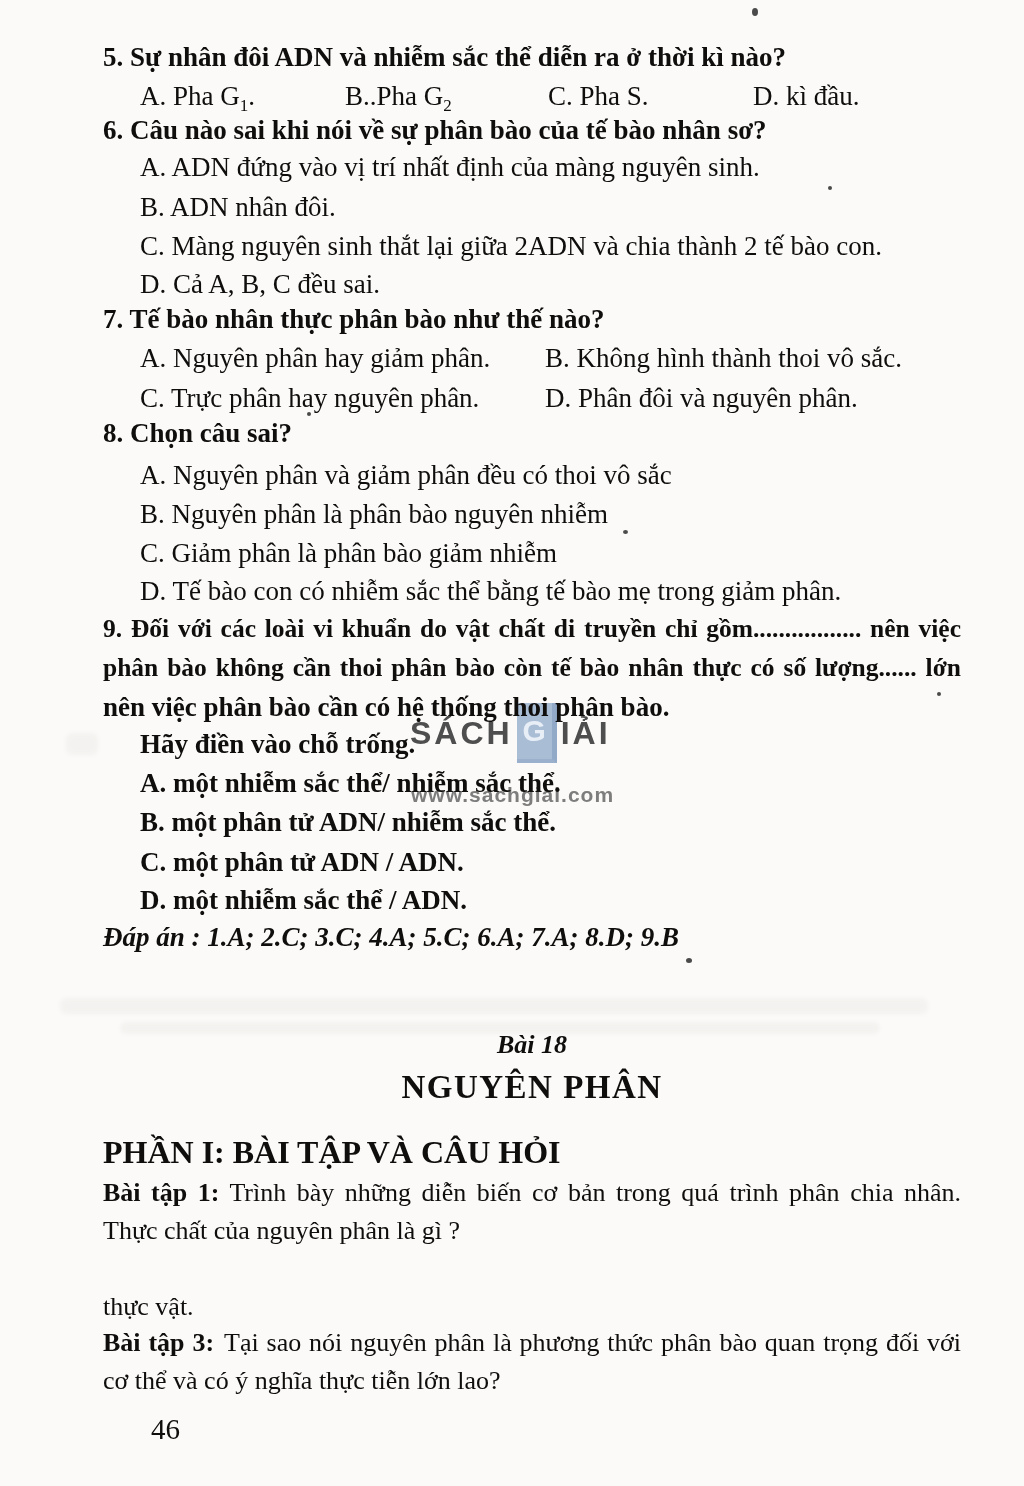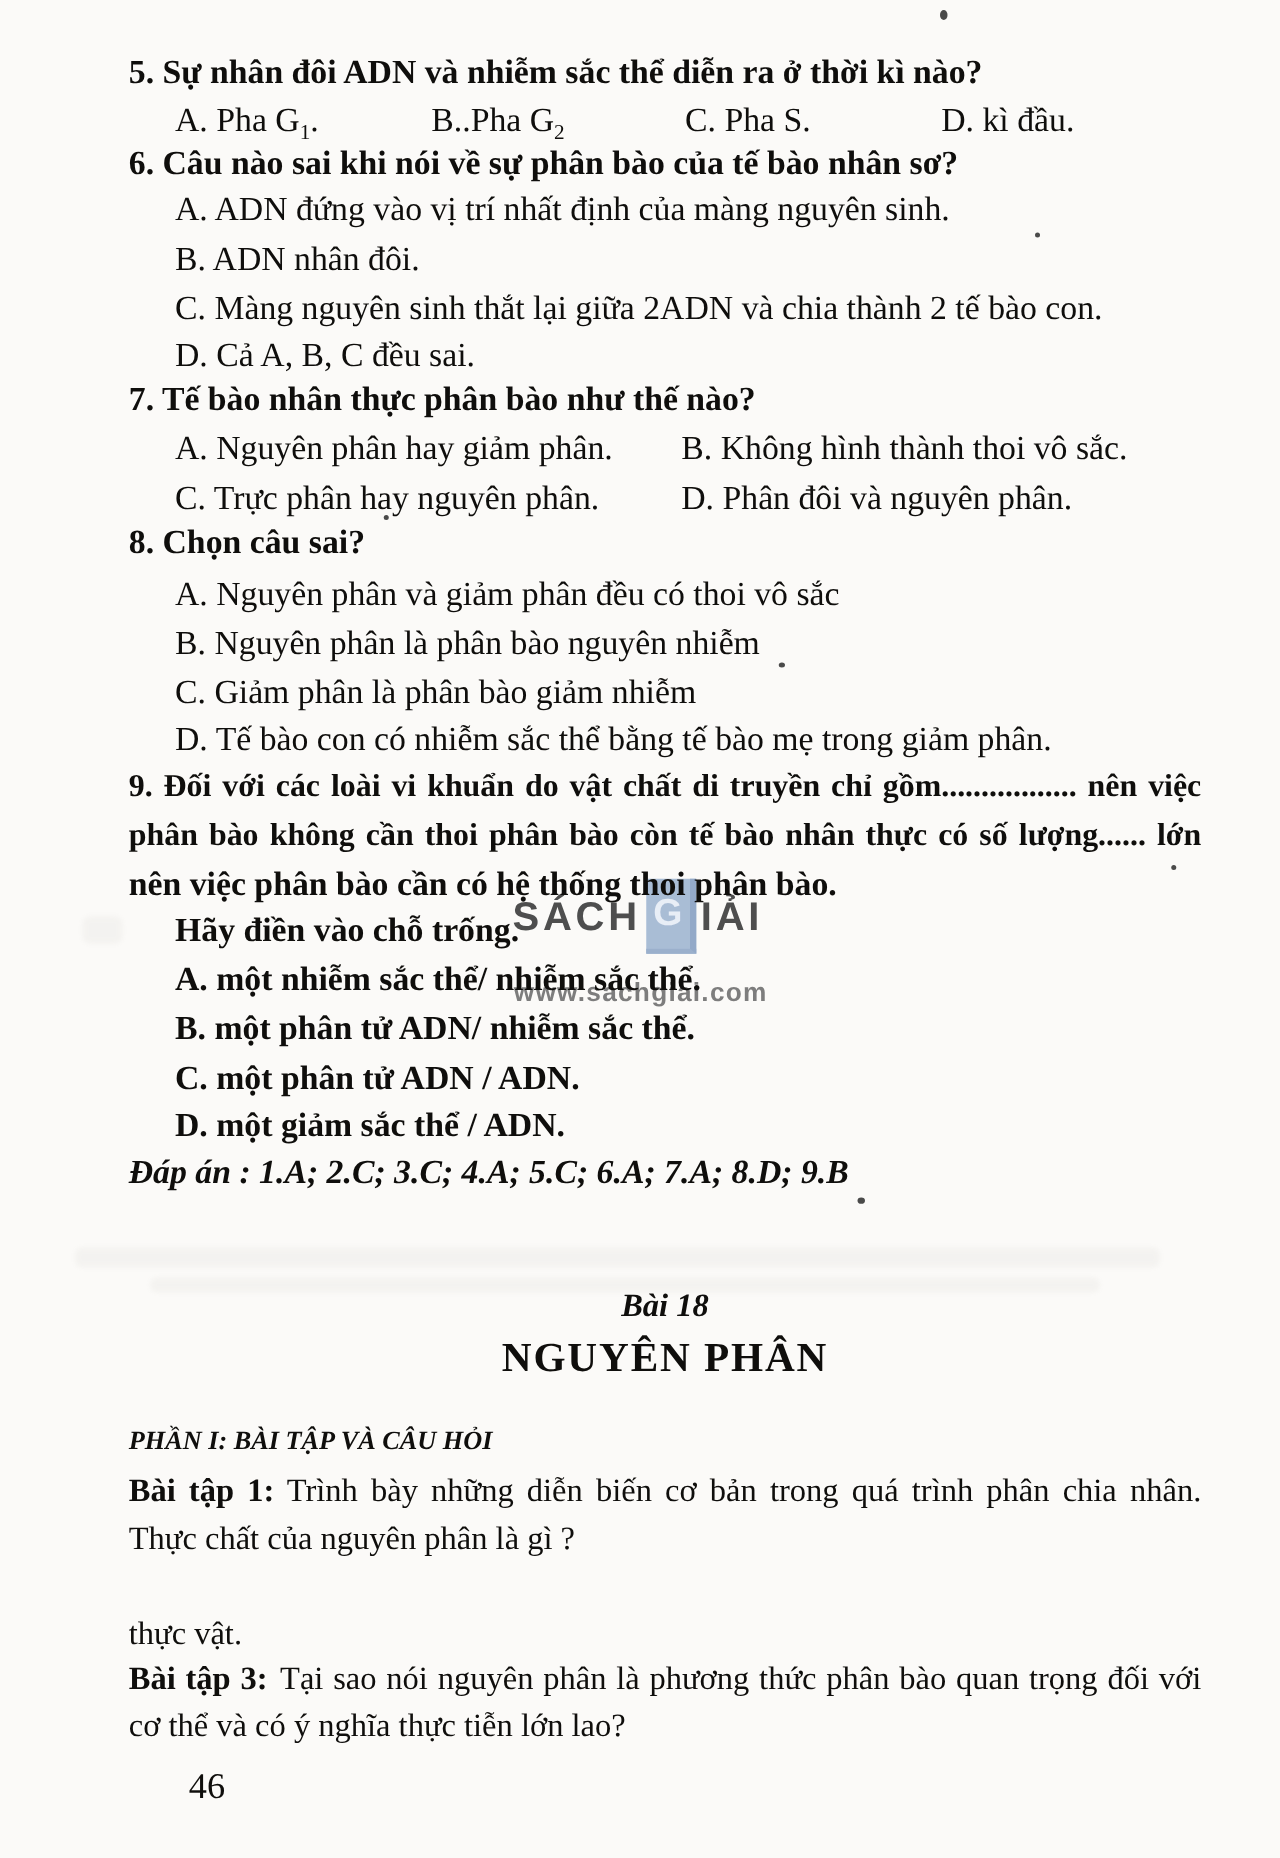--- a/index.html
+++ b/index.html
@@ -12,21 +12,21 @@
   .line{position:absolute;left:0;white-space:nowrap;font-size:27px;line-height:34px;}
   .just{white-space:normal;width:100%;text-align:justify;text-align-last:justify;}
   .b{font-weight:bold;}
   .bi{font-weight:bold;font-style:italic;}
   .ind{left:37px;text-align:right;}
   .q9t{font-size:25.5px;}
   .exl{font-size:26px;}
   .center{width:100%;text-align:center;white-space:normal;}
   .lesson-label{font-size:26px;}
   .lesson-title{font-size:33px;letter-spacing:1.5px;}
-  .part-head{font-size:21px;font-style:italic;}
+  .part-head{font-size:32px;}
   .lbl{margin-right:10px;}
   sub{font-size:17px;line-height:0;}
   .opt-abs{position:absolute;top:0;white-space:nowrap;}
   .pagenum{font-size:29px;margin-left:48px;}
 
   
   .wm{position:absolute;z-index:1;opacity:.92;}
   .wm-row{left:410px;top:704px;display:flex;align-items:center;height:58px;}
   .wm-text{font-family:"Liberation Sans","DejaVu Sans",sans-serif;font-weight:bold;
            font-size:32px;color:#404040;letter-spacing:3px;}
@@ -96,21 +96,21 @@
   <div class="line ind" style="top:536px">C. Giảm phân là phân bào giảm nhiễm</div>
   <div class="line ind" style="top:574px">D. Tế bào con có nhiễm sắc thể bằng tế bào mẹ trong giảm phân.</div>
 
   <div class="line b just q9t" style="top:612px">9. Đối với các loài vi khuẩn do vật chất di truyền chỉ gồm................. nên việc</div>
   <div class="line b just q9t" style="top:651px">phân bào không cần thoi phân bào còn tế bào nhân thực có số lượng...... lớn</div>
   <div class="line b" style="top:690px">nên việc phân bào cần có hệ thống thoi phân bào.</div>
   <div class="line b ind" style="top:727px">Hãy điền vào chỗ trống.</div>
   <div class="line b ind" style="top:766px">A. một nhiễm sắc thể/ nhiễm sắc thể.</div>
   <div class="line b ind" style="top:805px">B. một phân tử ADN/ nhiễm sắc thể.</div>
   <div class="line b ind" style="top:845px">C. một phân tử ADN / ADN.</div>
-  <div class="line b ind" style="top:883px">D. một giảm sắc thể / ADN.</div>
+  <div class="line b ind" style="top:883px">D. một nhiễm sắc thể / ADN.</div>
 
   <div class="line bi" style="top:920px">Đáp án : 1.A; 2.C; 3.C; 4.A; 5.C; 6.A; 7.A; 8.D; 9.B</div>
 
   <div class="line bi center lesson-label" style="top:1028px">Bài 18</div>
   <div class="line b center lesson-title" style="top:1070px">NGUYÊN PHÂN</div>
   <div class="line b part-head" style="top:1135px">PHẦN I: BÀI TẬP VÀ CÂU HỎI</div>
 
   <div class="line just exl" style="top:1176px">
     <span class="b lbl">Bài tập 1:</span><span>Trình bày những diễn biến cơ bản trong quá trình phân chia nhân.</span>
   </div>

